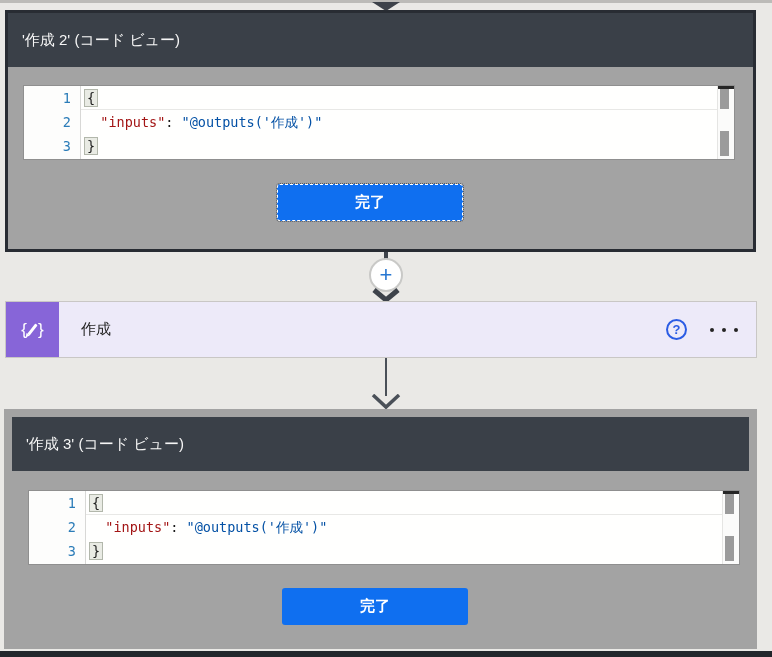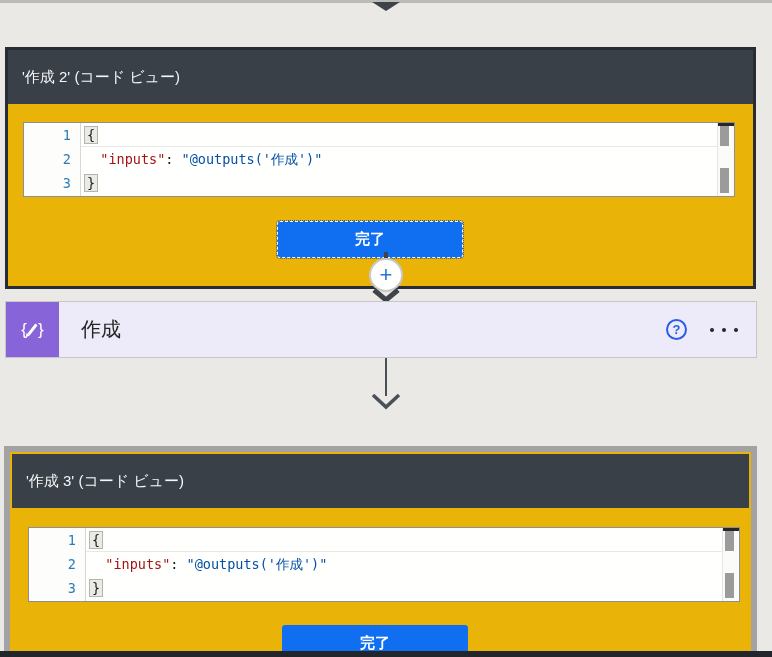--- a/index.html
+++ b/index.html
@@ -8,21 +8,21 @@
     background:#eae9e6;
     font-family:"Liberation Sans","DejaVu Sans",sans-serif;
     color:#242424;
   }
   .top-edge{position:absolute;top:0;left:0;right:0;height:3px;background:#bcbbb8;}
   .arrow-top{position:absolute;top:2px;left:372px;width:0;height:0;
     border-left:14px solid transparent;border-right:14px solid transparent;
     border-top:9px solid #3e434b;}
 
   
-  .code-card{position:absolute;background:#eab308;box-sizing:border-box;margin-top:37px;}
+  .code-card{position:absolute;background:#a3a3a3;box-sizing:border-box;}
   #card1{left:5px;top:10px;width:751px;height:242px;border:3px solid #282c33;}
   #card3{left:4px;top:409px;width:753px;height:240px;border:6px solid #a3a3a3;}
   .card-header{background:#3a4048;color:#f6f6f6;font-size:15px;height:54px;
     display:flex;align-items:center;padding:0 14px;cursor:pointer;}
   #card3 .card-header{margin:2px;}
 
   
   .editor{position:absolute;width:710px;height:73px;background:#fffffe;
     border:1px solid #8f8f8f;font-family:"DejaVu Sans Mono","Liberation Mono",monospace;
     font-size:13.5px;}
@@ -61,21 +61,21 @@
   
   #action{position:absolute;left:5px;top:301px;width:752px;height:57px;background:#edeaf9;
     border:1px solid #c9c7c5;box-sizing:border-box;cursor:pointer;}
   .action-icon{position:absolute;left:0;top:0;width:53px;height:55px;background:#8765d8;
     color:#fff;display:flex;align-items:center;justify-content:center;font-size:17px;}
   .pencil{display:inline-block;width:3px;height:13px;background:#fff;border-radius:1px 1px 0 0;
     transform:rotate(38deg);margin:0 4px;position:relative;}
   .pencil::after{content:"";position:absolute;left:-1px;bottom:-4px;width:0;height:0;
     border-left:2.5px solid transparent;border-right:2.5px solid transparent;border-top:4px solid #fff;}
   .action-label{position:absolute;left:75px;top:0;height:55px;display:flex;align-items:center;
-    font-size:20px;color:#242424;}
+    font-size:15px;color:#242424;}
   .help{position:absolute;left:660px;top:17px;width:21px;height:21px;box-sizing:border-box;
     border:2px solid #2b5ce4;border-radius:50%;color:#2b5ce4;font-size:13px;font-weight:bold;
     display:flex;align-items:center;justify-content:center;cursor:pointer;}
   .dots{position:absolute;left:704px;top:26px;display:flex;gap:8px;cursor:pointer;padding:4px;margin:-4px;}
   .dots i{width:4px;height:4px;background:#242424;border-radius:50%;}
 
   .bottom-bar{position:absolute;left:0;top:651px;width:772px;height:6px;background:#22262b;}
 </style>
 </head>
 <body>

